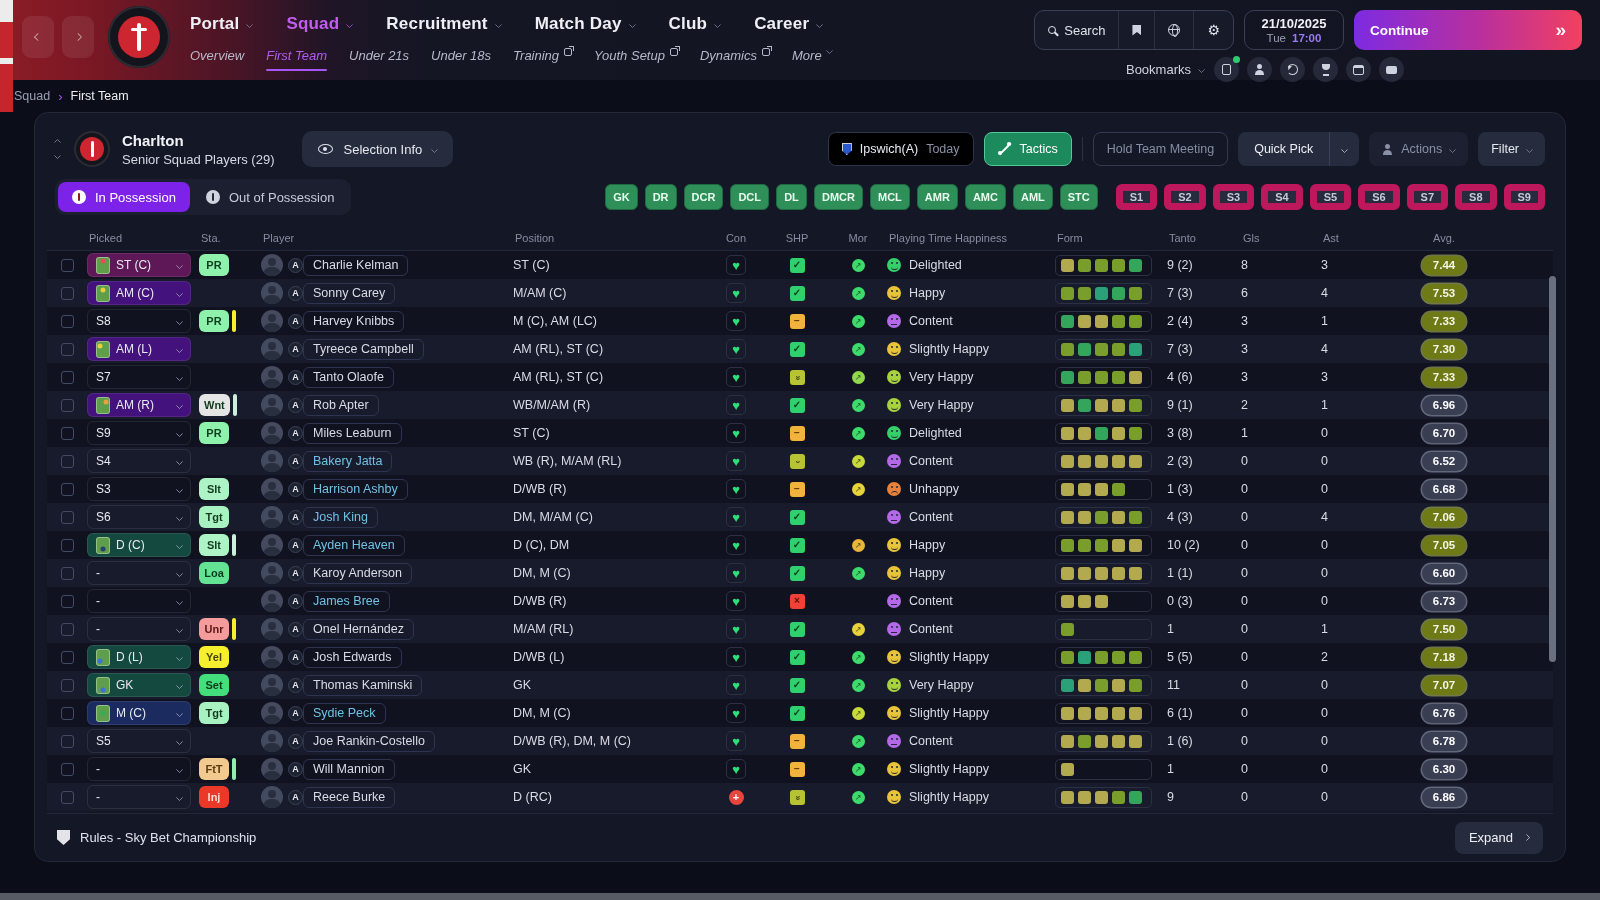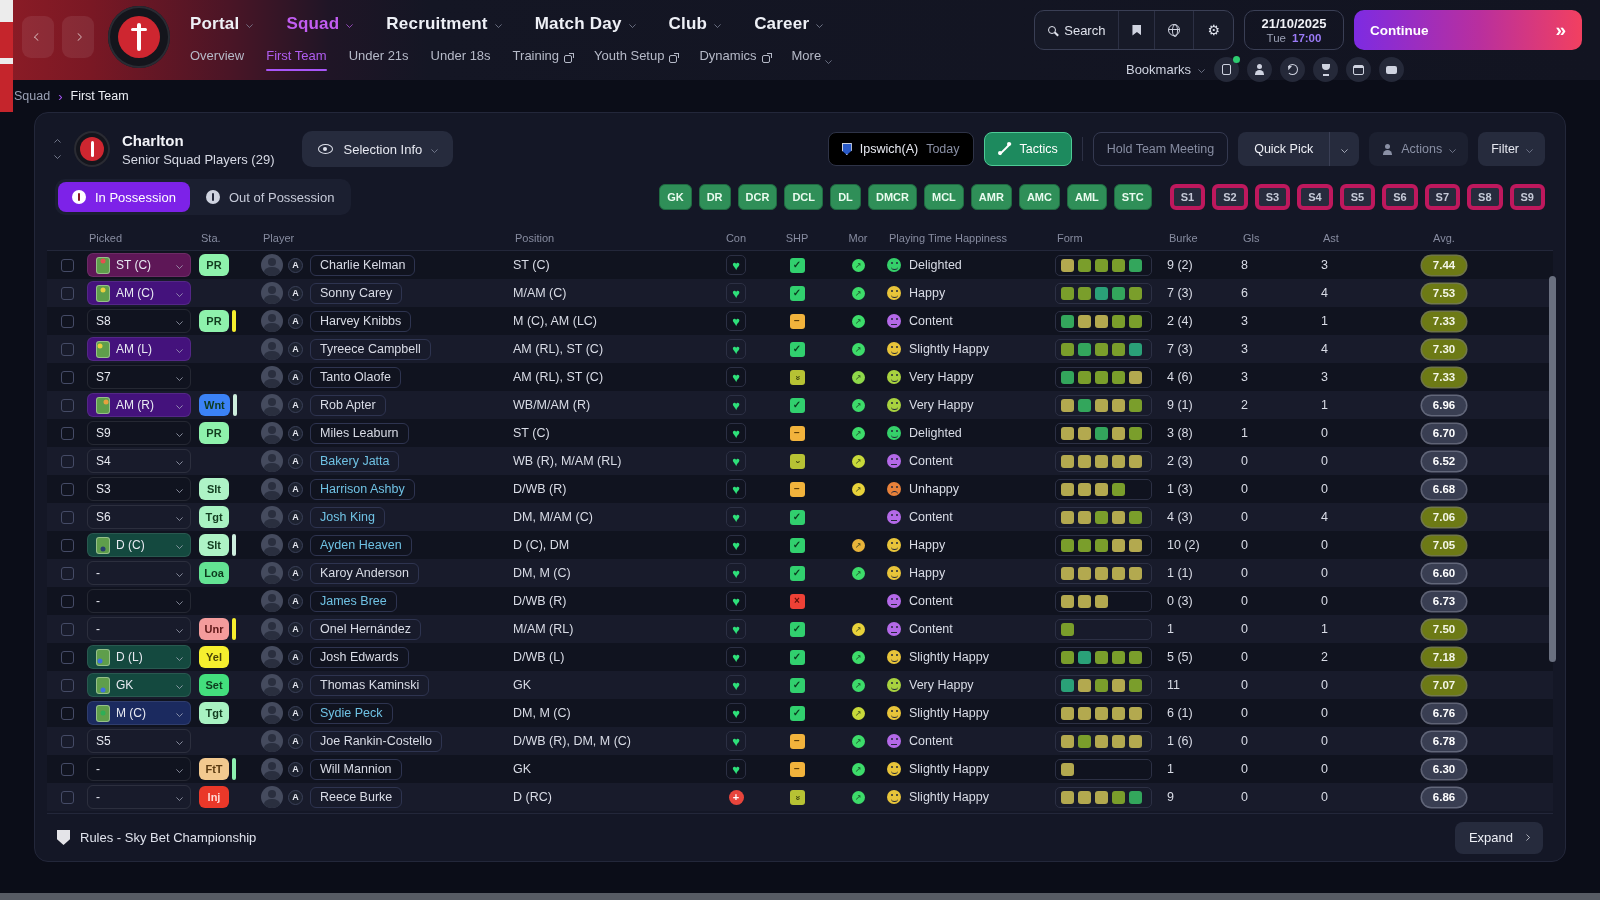--- a/index.html
+++ b/index.html
@@ -20,21 +20,21 @@
     display:flex; align-items:center; justify-content:center; position:relative; flex:none;
     box-shadow:0 0 0 2px #2a2b33 inset; }
   .club-badge .inner { width:42px; height:42px; border-radius:50%; background:#ce2630; position:relative; }
   .club-badge .inner::before { content:""; position:absolute; left:19px; top:7px; width:4px; height:28px; background:#fff; border-radius:2px; }
   .club-badge .inner::after { content:""; position:absolute; left:13px; top:12px; width:16px; height:3px; background:#fff; border-radius:2px; }
   .nav-stack { margin-left:20px; padding-top:8px; }
   .mainnav { display:flex; gap:34px; align-items:center; height:32px; }
   .nav-item { display:flex; align-items:center; gap:8px; font-size:17px; font-weight:700; color:#eef0f6; cursor:pointer; letter-spacing:.2px; }
   .nav-item.active { color:#c25df2; }
   .subnav { display:flex; gap:22px; align-items:center; margin-top:8px; font-size:13px; color:#b6bac8; }
-  .sub-item { display:flex; align-items:flex-end; gap:5px; cursor:pointer; position:relative; padding-bottom:6px; }
+  .sub-item { display:flex; align-items:flex-start; gap:5px; cursor:pointer; position:relative; padding-bottom:6px;font-style:italic; }
   .sub-item.active { color:#b05df0; }
   .sub-item.active::after { content:""; position:absolute; left:0; right:0; bottom:-2px; height:2px; background:#a855f7; border-radius:2px; }
 
   .chev { display:inline-block; width:6px; height:6px; border-right:1.6px solid currentColor; border-bottom:1.6px solid currentColor; transform:rotate(45deg); border-radius:1px; }
   .chev.up { transform:rotate(-135deg); }
   .chev.left { transform:rotate(135deg); }
   .chev.right { transform:rotate(-45deg); }
   .chev.sm { width:5px; height:5px; }
   .dim { color:#8a90a5; }
 
@@ -121,21 +121,21 @@
   
   .second-row { display:flex; align-items:center; padding:12px 8px 10px 8px; }
   .toggle-wrap { background:#1b1f30; border-radius:10px; padding:3px; display:flex; gap:2px; }
   .tg { height:30px; border:none; border-radius:8px; display:flex; align-items:center; gap:9px; padding:0 14px; font-size:13px; cursor:pointer; font-family:inherit; background:transparent; color:#c6cad8; }
   .tg.active { background:#7d22e8; color:#fff; }
   .i-crest { width:14px; height:14px; border-radius:50%; background:#fff; position:relative; }
   .i-crest::after { content:""; position:absolute; left:6px; top:3px; width:2px; height:8px; background:#8a1a24; border-radius:1px; }
   .i-crest.dark { background:#cfd3e0; } .i-crest.dark::after { background:#23273a; }
   .chips { margin-left:auto; display:flex; gap:7px; align-items:center; }
   .chip { height:26px; min-width:31px; padding:0 7px; border-radius:6px; font-size:11px; font-weight:700; display:flex; align-items:center; justify-content:center; cursor:pointer; border:1px solid #1f6b41; background:#2f8f58; color:#eafbef; font-family:inherit; }
-  .chip.slot { background:#272b3d; color:#c6cad8; border:4px solid #be185d; }
+  .chip.slot { background:#272b3d; color:#c6cad8; border:7px solid #be185d; }
   .chip.slot.first { margin-left:11px; }
 
   
   .tgrid { display:grid; grid-template-columns:40px 112px 62px 252px 194px 58px 64px 58px 168px 112px 74px 80px 78px 90px; align-items:center; }
   .theader { height:26px; font-size:11px; color:#878ca0; border-bottom:1px solid #23273a; }
   .theader > div { padding-left:2px; }
   .theader .cc, .trow .cc { justify-self:center; padding-left:0; }
   .trow { height:28px; font-size:12.5px; color:#d9dce6; cursor:default; }
   .trow:nth-child(odd) { background:#10131f; }
   .trow:nth-child(even) { background:#181b2b; }
@@ -144,21 +144,21 @@
   .picked { width:104px; height:24px; border-radius:6px; border:1px solid rgba(255,255,255,.09); display:flex; align-items:center; gap:6px; padding:0 8px; cursor:pointer; color:#e8eaf2; font-size:12px; }
   .picked .chev { margin-left:auto; color:#aeb3c4; }
   .pitch { width:14px; height:17px; background:#5f9e4b; border:1px solid rgba(255,255,255,.35); border-radius:3px; position:relative; flex:none; }
   .pitch .dot { position:absolute; width:5px; height:5px; border-radius:50%; transform:translate(-50%,-50%); }
   .sta-pill { height:22px; min-width:30px; padding:0 5px; border-radius:6px; font-size:11px; font-weight:700; display:flex; align-items:center; justify-content:center; }
   .sta-bar { width:4px; height:22px; border-radius:2px; margin-left:3px; }
   .avatar { width:22px; height:22px; border-radius:50%; background:#454b5e; position:relative; overflow:hidden; flex:none; }
   .avatar::before { content:""; position:absolute; left:7px; top:4px; width:8px; height:8px; border-radius:50%; background:#2a2f3f; }
   .avatar::after { content:""; position:absolute; left:3px; top:13px; width:16px; height:10px; border-radius:50%; background:#2a2f3f; }
   .a-icon { width:15px; height:15px; border-radius:50%; background:#1d2230; border:1px solid #3a4158; color:#e6e8f0; font-size:9px; font-weight:700; display:flex; align-items:center; justify-content:center; margin-left:5px; flex:none; cursor:pointer; }
-  .pname { margin-left:7px; border:1px solid #2e3450; border-radius:6px; padding:2.5px 9px; cursor:pointer; white-space:nowrap; }
+  .pname { margin-left:0; border:1px solid #2e3450; border-radius:6px; padding:2.5px 9px; cursor:pointer; white-space:nowrap; }
   .pname.loan { color:#6fc2e4; }
   .heartbox { width:20px; height:20px; border:1px solid #2c3044; border-radius:5px; display:flex; align-items:center; justify-content:center; }
   .heart { color:#2ee07a; font-size:13px; line-height:1; }
   .injc { width:15px; height:15px; border-radius:50%; background:#e8453c; color:#fff; font-weight:700; font-size:11px; display:flex; align-items:center; justify-content:center; line-height:1; }
   .shpbox { width:15px; height:15px; border-radius:3px; display:flex; align-items:center; justify-content:center; font-weight:700; font-size:10px; line-height:1; }
   .shp-check { background:#31d06e; color:#0b3a1e; }
   .shp-minus { background:#f2b33c; color:#5a3a05; }
   .shp-x { background:#ef4136; color:#5c0e08; }
   .shp-up { background:#b7c234; color:#3a400c; font-size:9px; }
   .upch { display:inline-block; transform:rotate(90deg); letter-spacing:-1px; }
@@ -411,21 +411,21 @@
       <div></div>
       <div>Picked</div>
       <div>Sta.</div>
       <div>Player</div>
       <div>Position</div>
       <div class="cc">Con</div>
       <div class="cc">SHP</div>
       <div class="cc">Mor</div>
       <div>Playing Time Happiness</div>
       <div>Form</div>
-      <div>Burke</div>
+      <div>Tanto</div>
       <div>Gls</div>
       <div>Ast</div>
       <div class="cc">Avg.</div>
     </div>
   <div id="tbody">
       <div class="tgrid trow">
         <div class="cell">
           <span class="cbx"></span>
         </div>
         <div class="cell">
@@ -687,21 +687,21 @@
         <div class="cell">
           <div class="picked" style="background: rgb(68, 18, 124);">
             <span class="pitch">
               <span class="dot" style="background: rgb(232, 162, 62); left: 74%; top: 30%;"></span>
             </span>
             <span>AM (R)</span>
             <span class="chev sm"></span>
           </div>
         </div>
         <div class="cell">
-          <span class="sta-pill" style="background: #3b82f6; color: rgb(13, 58, 29);">Wnt</span>
+          <span class="sta-pill" style="background: #e5e5e5; color: rgb(13, 58, 29);">Wnt</span>
           <span class="sta-bar" style="background: rgb(205, 238, 221);"></span>
         </div>
         <div class="cell">
           <span class="avatar"></span>
           <span class="a-icon">A</span>
           <span class="pname">Rob Apter</span>
         </div>
         <div class="cell">WB/M/AM (R)</div>
         <div class="cell cc">
           <span class="heartbox">

